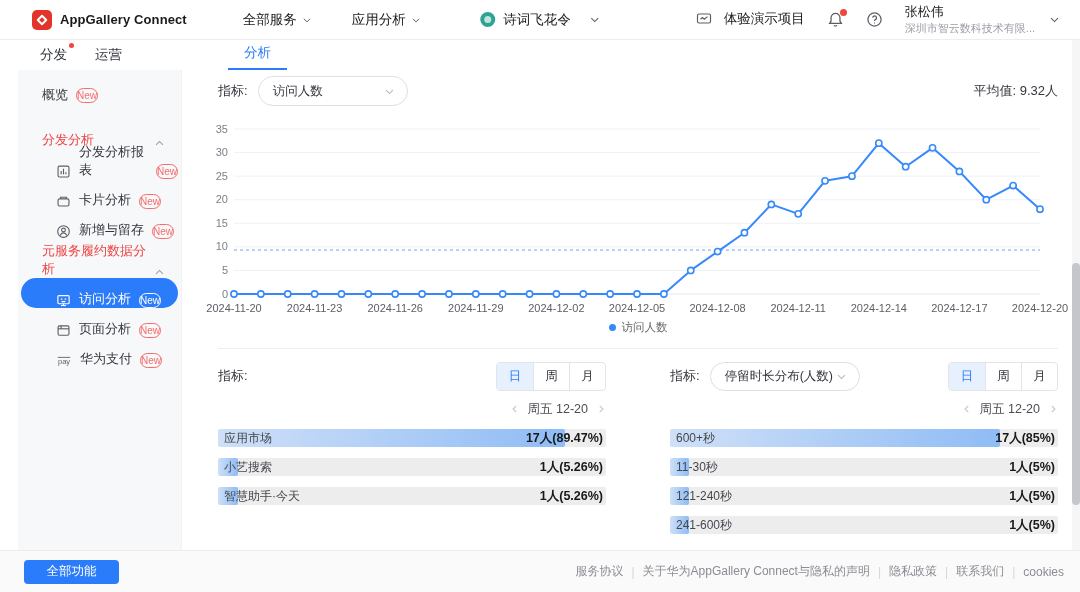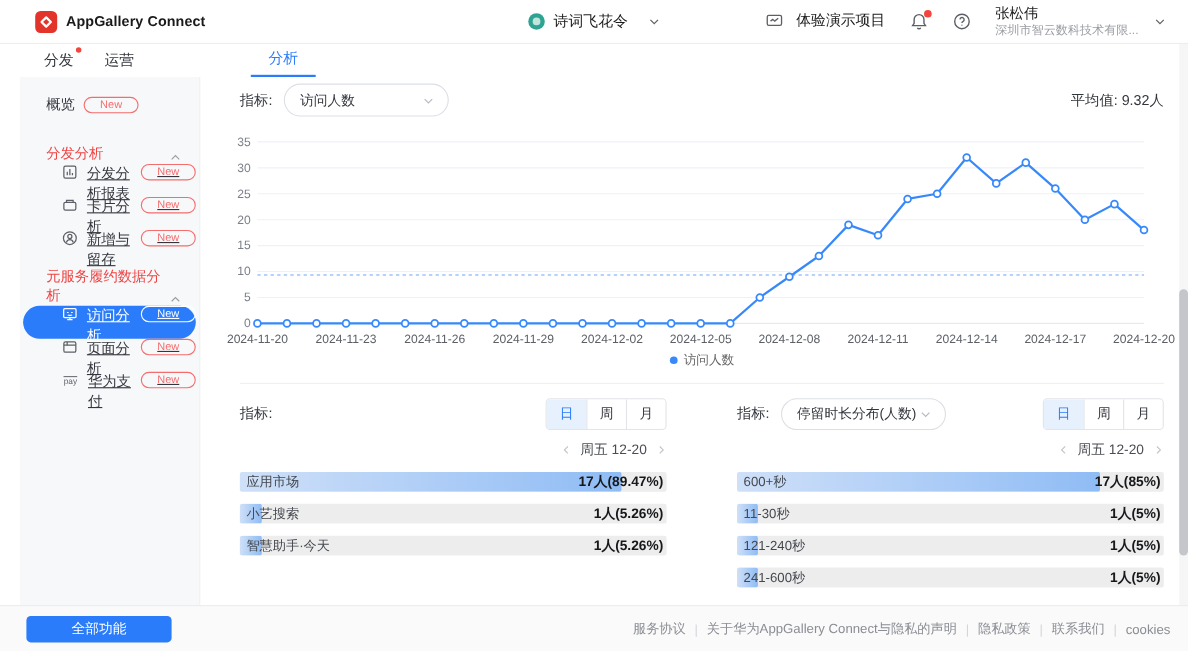--- a/index.html
+++ b/index.html
@@ -35,24 +35,24 @@
   .subnav-tab { font-size:13.5px; color:#33363c; position:relative; cursor:pointer; }
   .red-dot { position:absolute; top:-3px; right:-7px; width:5px; height:5px; border-radius:50%; background:#f2453d; }
   .content-tab { margin-left:64px; height:30px; line-height:26px; padding:0 16px; color:#2b7cfa; font-size:13.5px; border-bottom:2px solid #2b7cfa; cursor:pointer; }
 
   
   .body { display:flex; height:480px;margin-left:18px; }
   .sidebar { width:164px; background:#f7f8fa; border-right:1px solid #f0f1f3; padding-top:10px; flex-shrink:0; }
   .side-top { display:flex; align-items:center; gap:8px; height:30px; padding-left:24px; font-size:13px; color:#33363c; cursor:pointer; }
   .side-section { display:flex; align-items:flex-end; height:30px; margin-top:9px; padding:0 16px 0 24px; font-size:13px; color:#ef4444; cursor:pointer; }
   .side-section .sec-chev { margin-left:auto; }
-  .side-item { display:flex; align-items:flex-start; gap:8px; height:30px; margin:0 3px; padding-left:35px; font-size:13px; color:#33363c; border-radius:15px; cursor:pointer;text-decoration:underline; }
+  .side-item { display:flex; align-items:flex-end; gap:8px; height:30px; margin:0 3px; padding-left:35px; font-size:13px; color:#33363c; border-radius:15px; cursor:pointer; }
   .side-item.selected { background:#2b7cfa; color:#fff; }
   .side-item.selected .icon { color:#fff; }
-  .badge { font-size:10px; line-height:13px; padding:0 14px; border:1px solid #f56c6c; color:#f56c6c; border-radius:8px; white-space:nowrap; }
+  .badge { font-size:10px; line-height:13px; padding:0 0; border:1px solid #f56c6c; color:#f56c6c; border-radius:8px; white-space:nowrap; }
   .selected .badge { border-color:#fff; color:#fff; }
 
   
   .content { flex:1; padding:0 40px 0 36px; position:relative; }
   .metric-row { display:flex; align-items:center; margin-top:6px; height:30px; }
   .metric-label { font-size:13px; color:#33363c; margin-right:10px; }
   .select { height:30px; width:150px; border:1px solid #dcdfe6; border-radius:15px; background:#fff;
     display:flex; align-items:center; justify-content:space-between; padding:0 12px 0 14px; font-size:12.5px; color:#33363c; cursor:pointer; }
   .avg { margin-left:auto; font-size:13px; color:#33363c; }
   .chart-wrap { margin-top:12px; }
@@ -75,39 +75,53 @@
   .datenav { display:flex; align-items:center; justify-content:flex-end; gap:8px; margin-top:9px; height:18px; font-size:12.5px; color:#4a4d52; }
   .datenav .icon { color:#c3c6cc; cursor:pointer; }
   .bars { margin-top:11px; }
   .bar-row { position:relative; height:18px; background:#ededee; border-radius:2px; margin-bottom:11px; overflow:hidden; }
   .bar-fill { position:absolute; left:0; top:0; bottom:0; border-radius:2px; }
   .bar-label { position:absolute; left:6px; top:0; line-height:18px; font-size:12px; color:#45484e; }
   .bar-value { position:absolute; right:3px; top:0; line-height:18px; font-size:12.5px; font-weight:bold; color:#17181a; }
 
   
   .footer { height:42px; background:#fafafa; border-top:1px solid #ededf0; display:flex; align-items:center; padding:0 16px 0 24px; }
-  .all-features { width:132px; height:24px; background:#2b7cfa; color:#fff; border:none; border-radius:4px; font-size:12.5px; cursor:pointer; font-family:Liberation Sans, sans-serif; }
+  .all-features { width:95px; height:24px; background:#2b7cfa; color:#fff; border:none; border-radius:4px; font-size:12.5px; cursor:pointer; font-family:Liberation Sans, sans-serif; }
   .copyright { margin-left:40px; font-size:12px; color:#9a9da3; }
   .footer-links { margin-left:auto; display:flex; align-items:center; gap:8px; font-size:12px; color:#8a8d93; }
   .footer-links .sep { color:#d4d6da; }
   .footer-links span.lnk { cursor:pointer; }
 
   
   .scroll-track { position:absolute; right:0; top:40px; width:8px; height:510px; background:#f6f6f7; }
   .scroll-thumb { position:absolute; top:223px; left:0; width:8px; height:242px; background:#c4c6cc; border-radius:4px; cursor:pointer; }
 </style>
 </head>
 <body>
 
 <div class="topbar">
   <span class="logo-box">
       <span class="logo-diamond"></span>
     </span>
   <span class="brand">AppGallery Connect</span>
 
+  <div class="top-nav">
+    <span class="top-nav-item">
+      <span>全部服务</span>
+      <svg class="icon" width="10" height="10" viewBox="0 0 16 16">
+          <polyline points="3,6 8,11 13,6" fill="none" stroke="currentColor" stroke-width="1.6"></polyline>
+        </svg>
+    </span>
+    <span class="top-nav-item">
+      <span>应用分析</span>
+      <svg class="icon" width="10" height="10" viewBox="0 0 16 16">
+          <polyline points="3,6 8,11 13,6" fill="none" stroke="currentColor" stroke-width="1.6"></polyline>
+        </svg>
+    </span>
+  </div>
 
   <div class="app-selector">
     <span class="app-dot">
         <i></i>
       </span>
     <span>诗词飞花令</span>
     <svg class="icon chev" width="11" height="11" viewBox="0 0 16 16">
         <polyline points="3,6 8,11 13,6" fill="none" stroke="currentColor" stroke-width="1.6"></polyline>
       </svg>
   </div>

